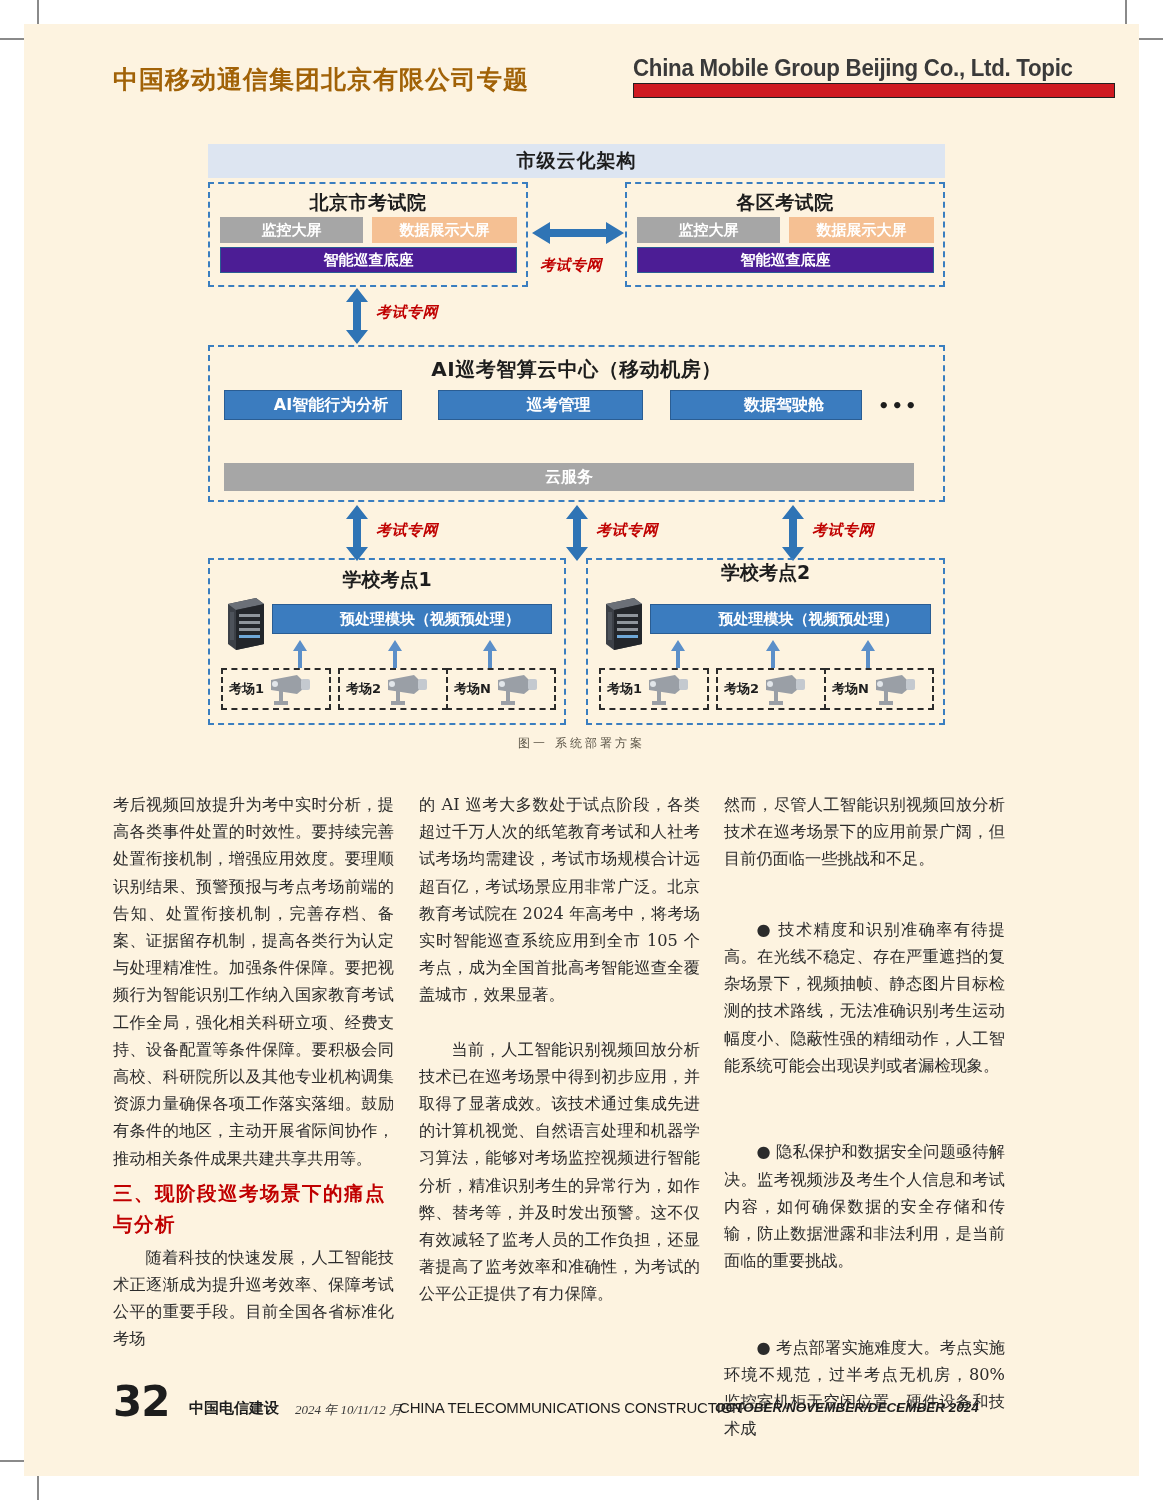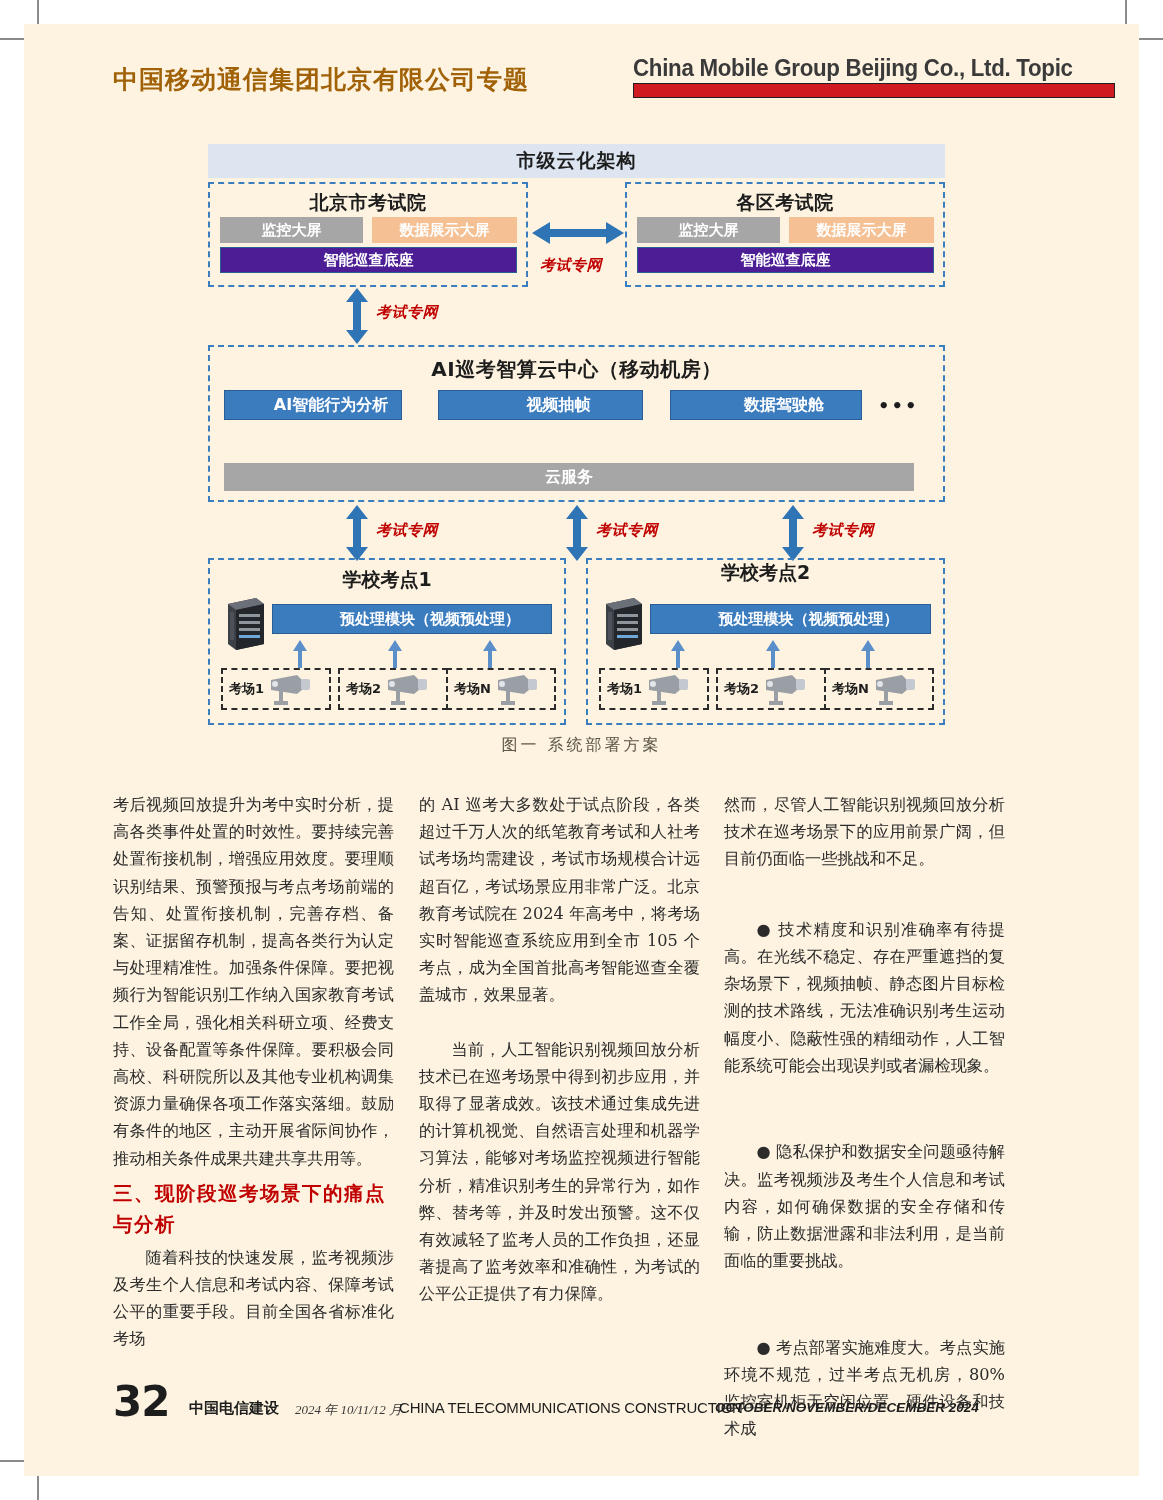--- a/index.html
+++ b/index.html
@@ -87,21 +87,21 @@
     position:absolute;border:2.5px dashed #2b2b2b;box-sizing:border-box;
     display:flex;align-items:center;
   }
   .roombox .rlabel{
     font-family:"DejaVu Sans","Liberation Sans",sans-serif;
     font-size:13px;font-weight:700;color:#1d1d1d;margin-left:6px;
   }
   .caption{
     position:absolute;left:0;top:735px;width:1115px;text-align:center;
     font-family:"DejaVu Serif","Liberation Serif",serif;
-    font-size:16px;color:#5c5648;letter-spacing:3px;
+    font-size:12px;color:#5c5648;letter-spacing:3px;
   }
   
   .cols{
     position:absolute;left:113px;top:760px;width:902px;height:610px;
   }
   .col{
     position:absolute;top:6px;width:281px;height:610px;margin-top:25px;
   }
   .col1{left:0;}
   .col2{left:306px;}
@@ -200,21 +200,21 @@
   <div class="netlabel" style="left:360px;top:116px;">考试专网</div>
 
   <svg class="arrow-v" style="left:164px;top:148px;" width="26" height="56" viewBox="0 0 26 56">
     <polygon points="13,0 24,14 17,14 17,42 24,42 13,56 2,42 9,42 9,14 2,14" fill="#2f74b5"></polygon>
   </svg>
   <div class="netlabel" style="left:196px;top:163px;">考试专网</div>
 
   <div class="dashbox" style="left:28px;top:205px;width:737px;height:157px;">
     <div class="inst-title" style="margin-top:9px;font-size:20px;">AI巡考智算云中心（移动机房）</div>
     <div class="chip chip-blue2" style="position:absolute;left:14px;top:43px;width:178px;height:30px;font-size:16px;">AI智能行为分析</div>
-    <div class="chip chip-blue2" style="position:absolute;left:228px;top:43px;width:205px;height:30px;font-size:16px;">视频抽帧</div>
+    <div class="chip chip-blue2" style="position:absolute;left:228px;top:43px;width:205px;height:30px;font-size:16px;">巡考管理</div>
     <div class="chip chip-blue2" style="position:absolute;left:460px;top:43px;width:192px;height:30px;font-size:16px;">数据驾驶舱</div>
     <div style="position:absolute;left:668px;top:48px;font-family:'DejaVu Sans',sans-serif;font-size:18px;font-weight:700;color:#1d1d1d;letter-spacing:2px;">•••</div>
     <div class="chip chip-grey-wide" style="position:absolute;left:14px;top:116px;width:690px;height:28px;font-size:16px;">云服务</div>
   </div>
 
   <svg class="arrow-v" style="left:164px;top:365px;" width="26" height="56" viewBox="0 0 26 56">
     <polygon points="13,0 24,14 17,14 17,42 24,42 13,56 2,42 9,42 9,14 2,14" fill="#2f74b5"></polygon>
   </svg>
   <div class="netlabel" style="left:196px;top:381px;">考试专网</div>
 
@@ -339,21 +339,21 @@
     </div>
   </div>
 </div>
 
 <div class="caption" style="left:24px;">图一  系统部署方案</div>
 
 <div class="cols">
   <div class="col col1">
     <p class="para">考后视频回放提升为考中实时分析，提高各类事件处置的时效性。要持续完善处置衔接机制，增强应用效度。要理顺识别结果、预警预报与考点考场前端的告知、处置衔接机制，完善存档、备案、证据留存机制，提高各类行为认定与处理精准性。加强条件保障。要把视频行为智能识别工作纳入国家教育考试工作全局，强化相关科研立项、经费支持、设备配置等条件保障。要积极会同高校、科研院所以及其他专业机构调集资源力量确保各项工作落实落细。鼓励有条件的地区，主动开展省际间协作，推动相关条件成果共建共享共用等。</p>
     <div class="sec-head">三、现阶段巡考场景下的痛点与分析</div>
-    <p class="para indent">随着科技的快速发展，监考视频涉及考生个人信息和考试内容、保障考试公平的重要手段。目前全国各省标准化考场</p>
+    <p class="para indent">随着科技的快速发展，人工智能技术正逐渐成为提升巡考效率、保障考试公平的重要手段。目前全国各省标准化考场</p>
   </div>
 
   <div class="col col2">
     <p class="para">的 AI 巡考大多数处于试点阶段，各类超过千万人次的纸笔教育考试和人社考试考场均需建设，考试市场规模合计远超百亿，考试场景应用非常广泛。北京教育考试院在 2024 年高考中，将考场实时智能巡查系统应用到全市 105 个考点，成为全国首批高考智能巡查全覆盖城市，效果显著。</p>
     <div class="gap"></div>
     <p class="para indent">当前，人工智能识别视频回放分析技术已在巡考场景中得到初步应用，并取得了显著成效。该技术通过集成先进的计算机视觉、自然语言处理和机器学习算法，能够对考场监控视频进行智能分析，精准识别考生的异常行为，如作弊、替考等，并及时发出预警。这不仅有效减轻了监考人员的工作负担，还显著提高了监考效率和准确性，为考试的公平公正提供了有力保障。</p>
   </div>
 
   <div class="col col3">
     <p class="para">然而，尽管人工智能识别视频回放分析技术在巡考场景下的应用前景广阔，但目前仍面临一些挑战和不足。</p>

